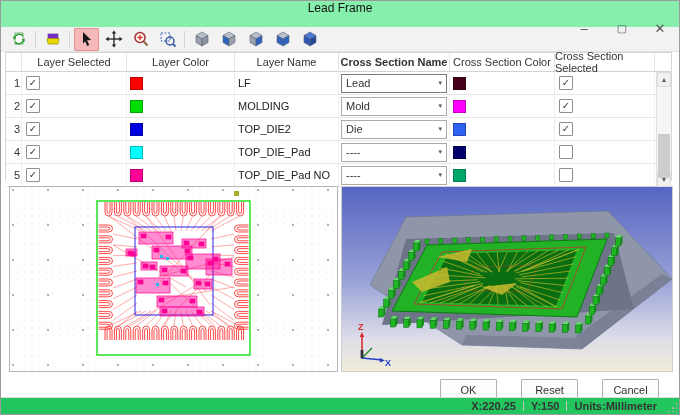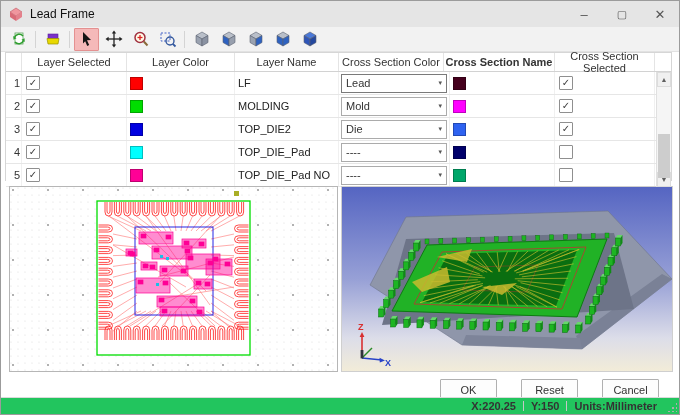--- a/index.html
+++ b/index.html
@@ -1,38 +1,38 @@
 <!DOCTYPE html>
 <html><head>
 <meta charset="utf-8">
 <style>
   html,body{margin:0;padding:0;background:#e8e8e8;font-family:"Liberation Sans",sans-serif;}
   .window{width:680px;height:415px;box-sizing:border-box;position:relative;background:#fff;
           border:1px solid #9b9b9b;overflow:hidden;font-size:12px;color:#222;}
   
-  .titlebar{height:26px;display:flex;align-items:center;background:#e5e5e5;}
+  .titlebar{height:26px;display:flex;align-items:center;background:#86efac;flex-direction:column;}
   .titlebar .appicon{width:16px;height:16px;margin:0 6px 0 7px;}
   .titlebar .title{font-size:12px;color:#111;}
   .wincontrols{margin-left:auto;display:flex;height:100%;}
   .wbtn{width:38px;height:26px;display:flex;align-items:center;justify-content:center;
         color:#555;font-size:13px;cursor:default;}
   .wbtn.max{font-size:11px;}
   
   .toolbar{height:24px;background:#f2f2f2;border-bottom:1px solid #e2e2e2;display:flex;
            align-items:center;padding-left:4px;}
   .tbtn{width:23px;height:21px;display:flex;align-items:center;justify-content:center;
         border:1px solid transparent;margin:0 1px;border-radius:1px;}
   .tbtn.active{background:#f5b9b9;border-color:#e49191;}
   .tsep{width:1px;height:17px;background:#d4d4d4;margin:0 3px;}
   
   .grid{margin:0 7px 0 4px;height:128px;border:1px solid #d6d6d6;border-bottom:none;
         display:flex;flex-direction:column;font-size:11px;}
   .g-head{display:flex;height:18px;border-bottom:1px solid #d2d2d2;align-items:center;color:#333;}
   .g-head .cell{display:flex;align-items:center;justify-content:center;height:100%;
-                border-right:1px solid #e4e4e4;box-sizing:border-box;text-align:center;}
+                border-right:1px solid #e4e4e4;box-sizing:border-box;}
   .g-row{display:flex;height:22px;border-bottom:1px solid #e6e6e6;align-items:center;}
   .g-row .cell{display:flex;align-items:center;height:100%;border-right:1px solid #f0f0f0;box-sizing:border-box;}
   .col-num{width:16px;justify-content:flex-end;padding-right:1px;color:#333;}
   .col-lsel{width:105px;}
   .col-lcol{width:108px;}
   .col-lname{width:104px;}
   .col-csname{width:111px;}
   .col-cscol{width:105px;}
   .col-cssel{width:100px;}
   .hd-bold{font-weight:bold;}
@@ -175,22 +175,22 @@
         </svg>
       </div>
   </div>
 
   <div class="grid">
     <div class="g-head">
       <div class="cell col-num"></div>
       <div class="cell col-lsel">Layer Selected</div>
       <div class="cell col-lcol">Layer Color</div>
       <div class="cell col-lname">Layer Name</div>
+      <div class="cell col-csname hd-bold">Cross Section Name</div>
       <div class="cell col-cscol">Cross Section Color</div>
-      <div class="cell col-csname hd-bold">Cross Section Name</div>
       <div class="cell col-cssel">Cross Section Selected</div>
       <div class="cell" style="flex:1;border-right:none;"></div>
     </div>
 
     <div style="display:flex;flex:1;">
       <div style="flex:1;display:flex;flex-direction:column;">
 
         <div class="g-row">
           <div class="cell col-num">1</div>
           <div class="cell col-lsel">

